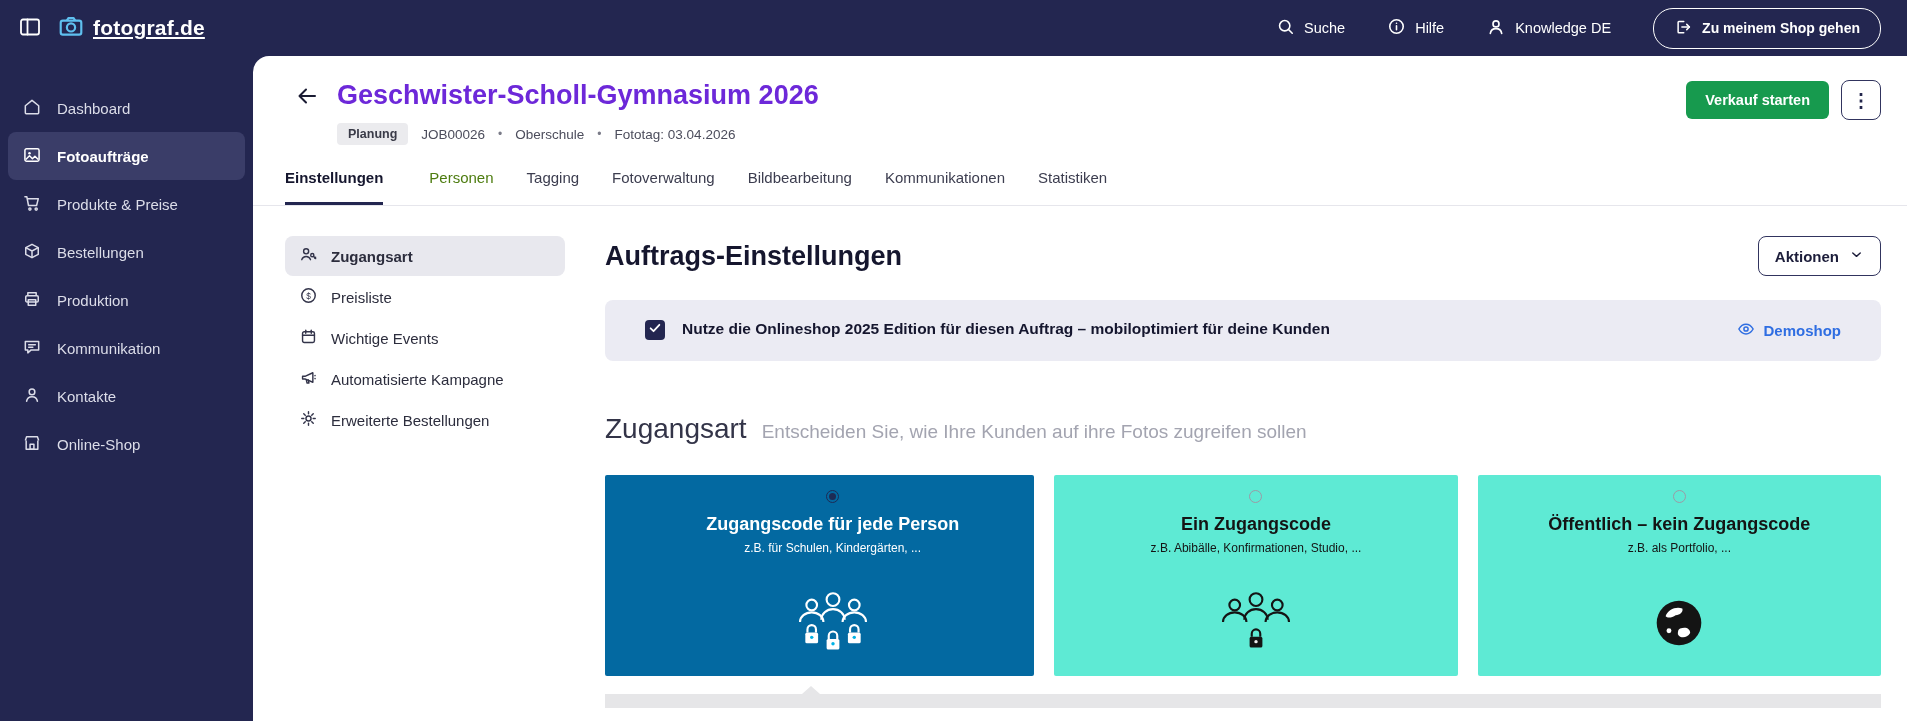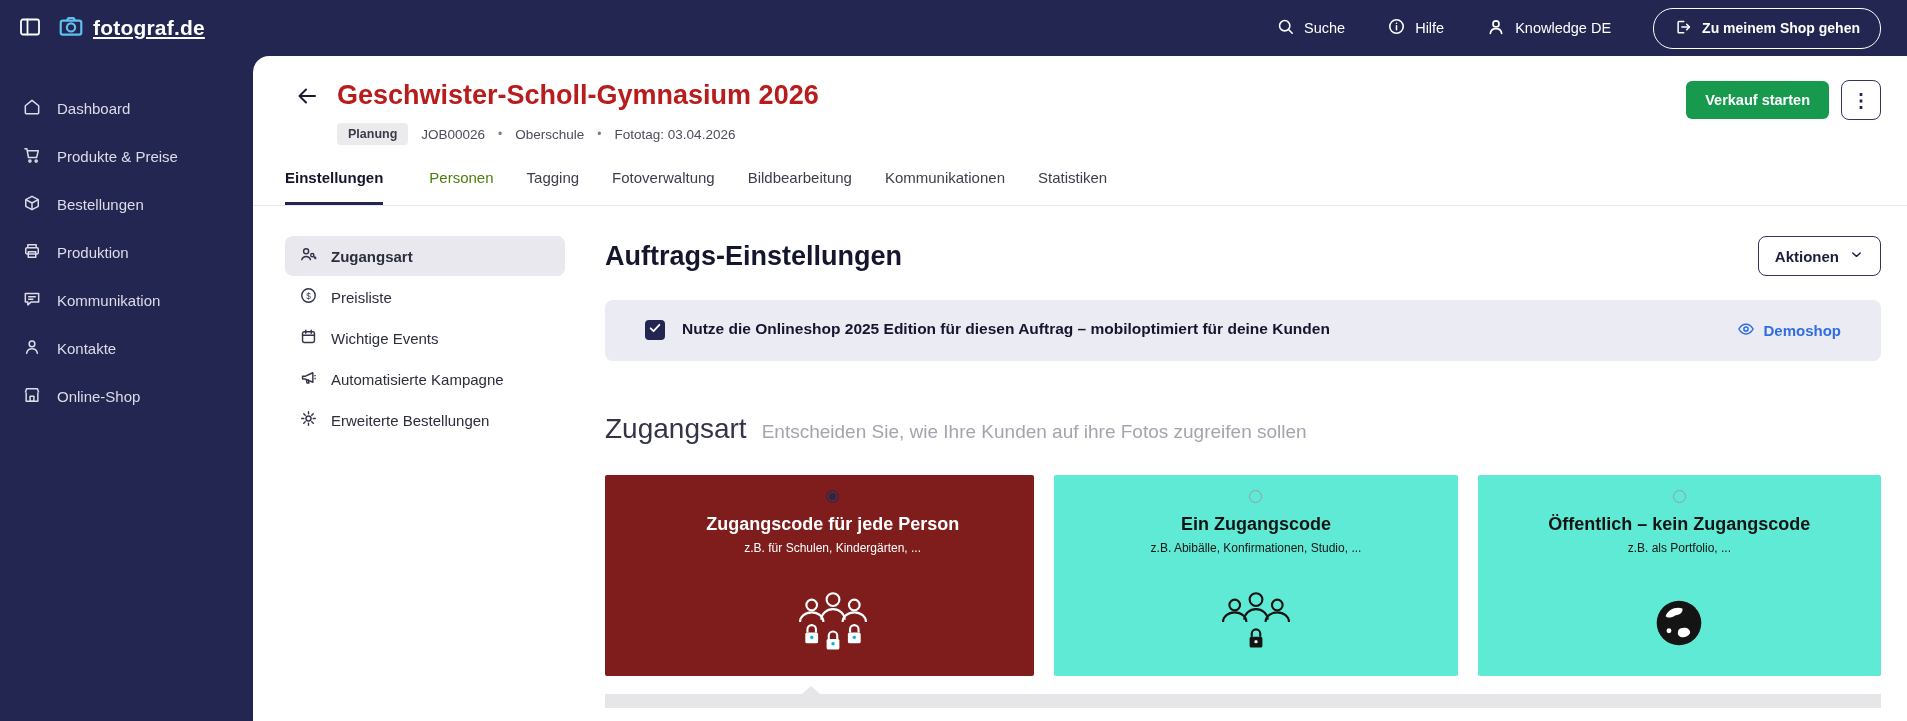--- a/index.html
+++ b/index.html
@@ -36,21 +36,21 @@
   .side-item svg { flex: none; }
   .side-item.active { background: #3a3d68; color: #fff; font-weight: 600; }
   .content {
     flex: 1; background: #fff; border-top-left-radius: 16px;
     display: flex; flex-direction: column; overflow: hidden; position: relative;
   }
   
   .page-head { display: flex; align-items: flex-start; padding: 24px 26px 0 42px; }
   .back-btn { background: none; border: none; cursor: pointer; margin-top: 4px; color: #1a1b33; }
   .head-main { margin-left: 18px; }
-  .page-title { font-size: 27px; font-weight: 700; color: #b91c1c; }
+  .page-title { font-size: 27px; font-weight: 700; color: #6d28d9; }
   .meta-row { margin-top: 12px; display: flex; align-items: center; gap: 13px; font-size: 13.5px; color: #4c4d5c; }
   .badge { background: #ebebee; border-radius: 4px; padding: 4px 11px; font-size: 12.5px; font-weight: 700; color: #3a3b48; }
   .sep { color: #7a7b88; font-size: 12px; }
   .head-actions { margin-left: auto; display: flex; gap: 12px; align-items: center; }
   .btn-green {
     background: #179a4e; color: #fff; border: none; border-radius: 6px;
     padding: 11px 19px; font-size: 14.5px; font-weight: 700; cursor: pointer; font-family: inherit;
   }
   .btn-kebab {
     width: 40px; height: 40px; border: 1.5px solid #31345e; border-radius: 8px;
@@ -92,21 +92,21 @@
   
   .section-head { margin-top: 52px; display: flex; align-items: baseline; gap: 15px; }
   .section-title { font-size: 28px; font-weight: 400; color: #333448; }
   .section-sub { font-size: 19px; color: #a3a4b0; }
   
   .cards { margin-top: 30px; display: flex; gap: 20px; }
   .card {
     flex: 1; height: 201px; background: #5eead4; border-radius: 2px; cursor: pointer;
     display: flex; flex-direction: column; align-items: center; padding-top: 15px; color: #141414;
   }
-  .card.selected { background: #7f1d1d; color: #fff; padding-left: 26px; }
+  .card.selected { background: #0369a1; color: #fff; padding-left: 26px; }
   .radio { width: 13px; height: 13px; border-radius: 50%; border: 1.5px solid #9b9ba6; background: transparent; position: relative; }
   .card.selected .radio { border-color: #1d2b55; }
   .card.selected .radio::after {
     content: ""; position: absolute; inset: 2px; border-radius: 50%; background: #1d2b55;
   }
   .card-title { margin-top: 11px; font-size: 18px; font-weight: 700; }
   .card-sub { margin-top: 6px; font-size: 12px; }
   .card-icon { margin-top: 14px; display: flex; align-items: center; justify-content: center; flex: 1; }
   
   .next-panel { margin-top: 18px; height: 14px; background: #e6e6e8; position: relative; }
@@ -181,20 +181,28 @@
 </header>
 
 <div class="layout">
 
   <aside class="sidebar">
     <div class="side-item">
       <span><svg width="20" height="20" viewBox="0 0 24 24" fill="none" stroke="currentColor" stroke-width="1.8" stroke-linejoin="round">
             <path d="M4 10.5 12 4l8 6.5V19a1 1 0 0 1-1 1H5a1 1 0 0 1-1-1z"></path>
           </svg></span>
       <span>Dashboard</span>
+    </div>
+    <div class="side-item active">
+      <span><svg width="20" height="20" viewBox="0 0 24 24" fill="none" stroke="currentColor" stroke-width="1.8" stroke-linejoin="round">
+            <rect x="3.5" y="4.5" width="17" height="15" rx="2"></rect>
+            <circle cx="9" cy="10" r="1.5" fill="currentColor" stroke="none"></circle>
+            <path d="M4.5 17.5l4.5-4.5 3.5 3.5 3-3 4 4"></path>
+          </svg></span>
+      <span>Fotoaufträge</span>
     </div>
     <div class="side-item">
       <span><svg width="20" height="20" viewBox="0 0 24 24" fill="none" stroke="currentColor" stroke-width="1.8" stroke-linecap="round" stroke-linejoin="round">
             <circle cx="9.5" cy="19.3" r="1.3"></circle>
             <circle cx="17" cy="19.3" r="1.3"></circle>
             <path d="M3.5 4.5h2.3l2 10.5h9.7l2-8H6.5"></path>
           </svg></span>
       <span>Produkte &amp; Preise</span>
     </div>
     <div class="side-item">

